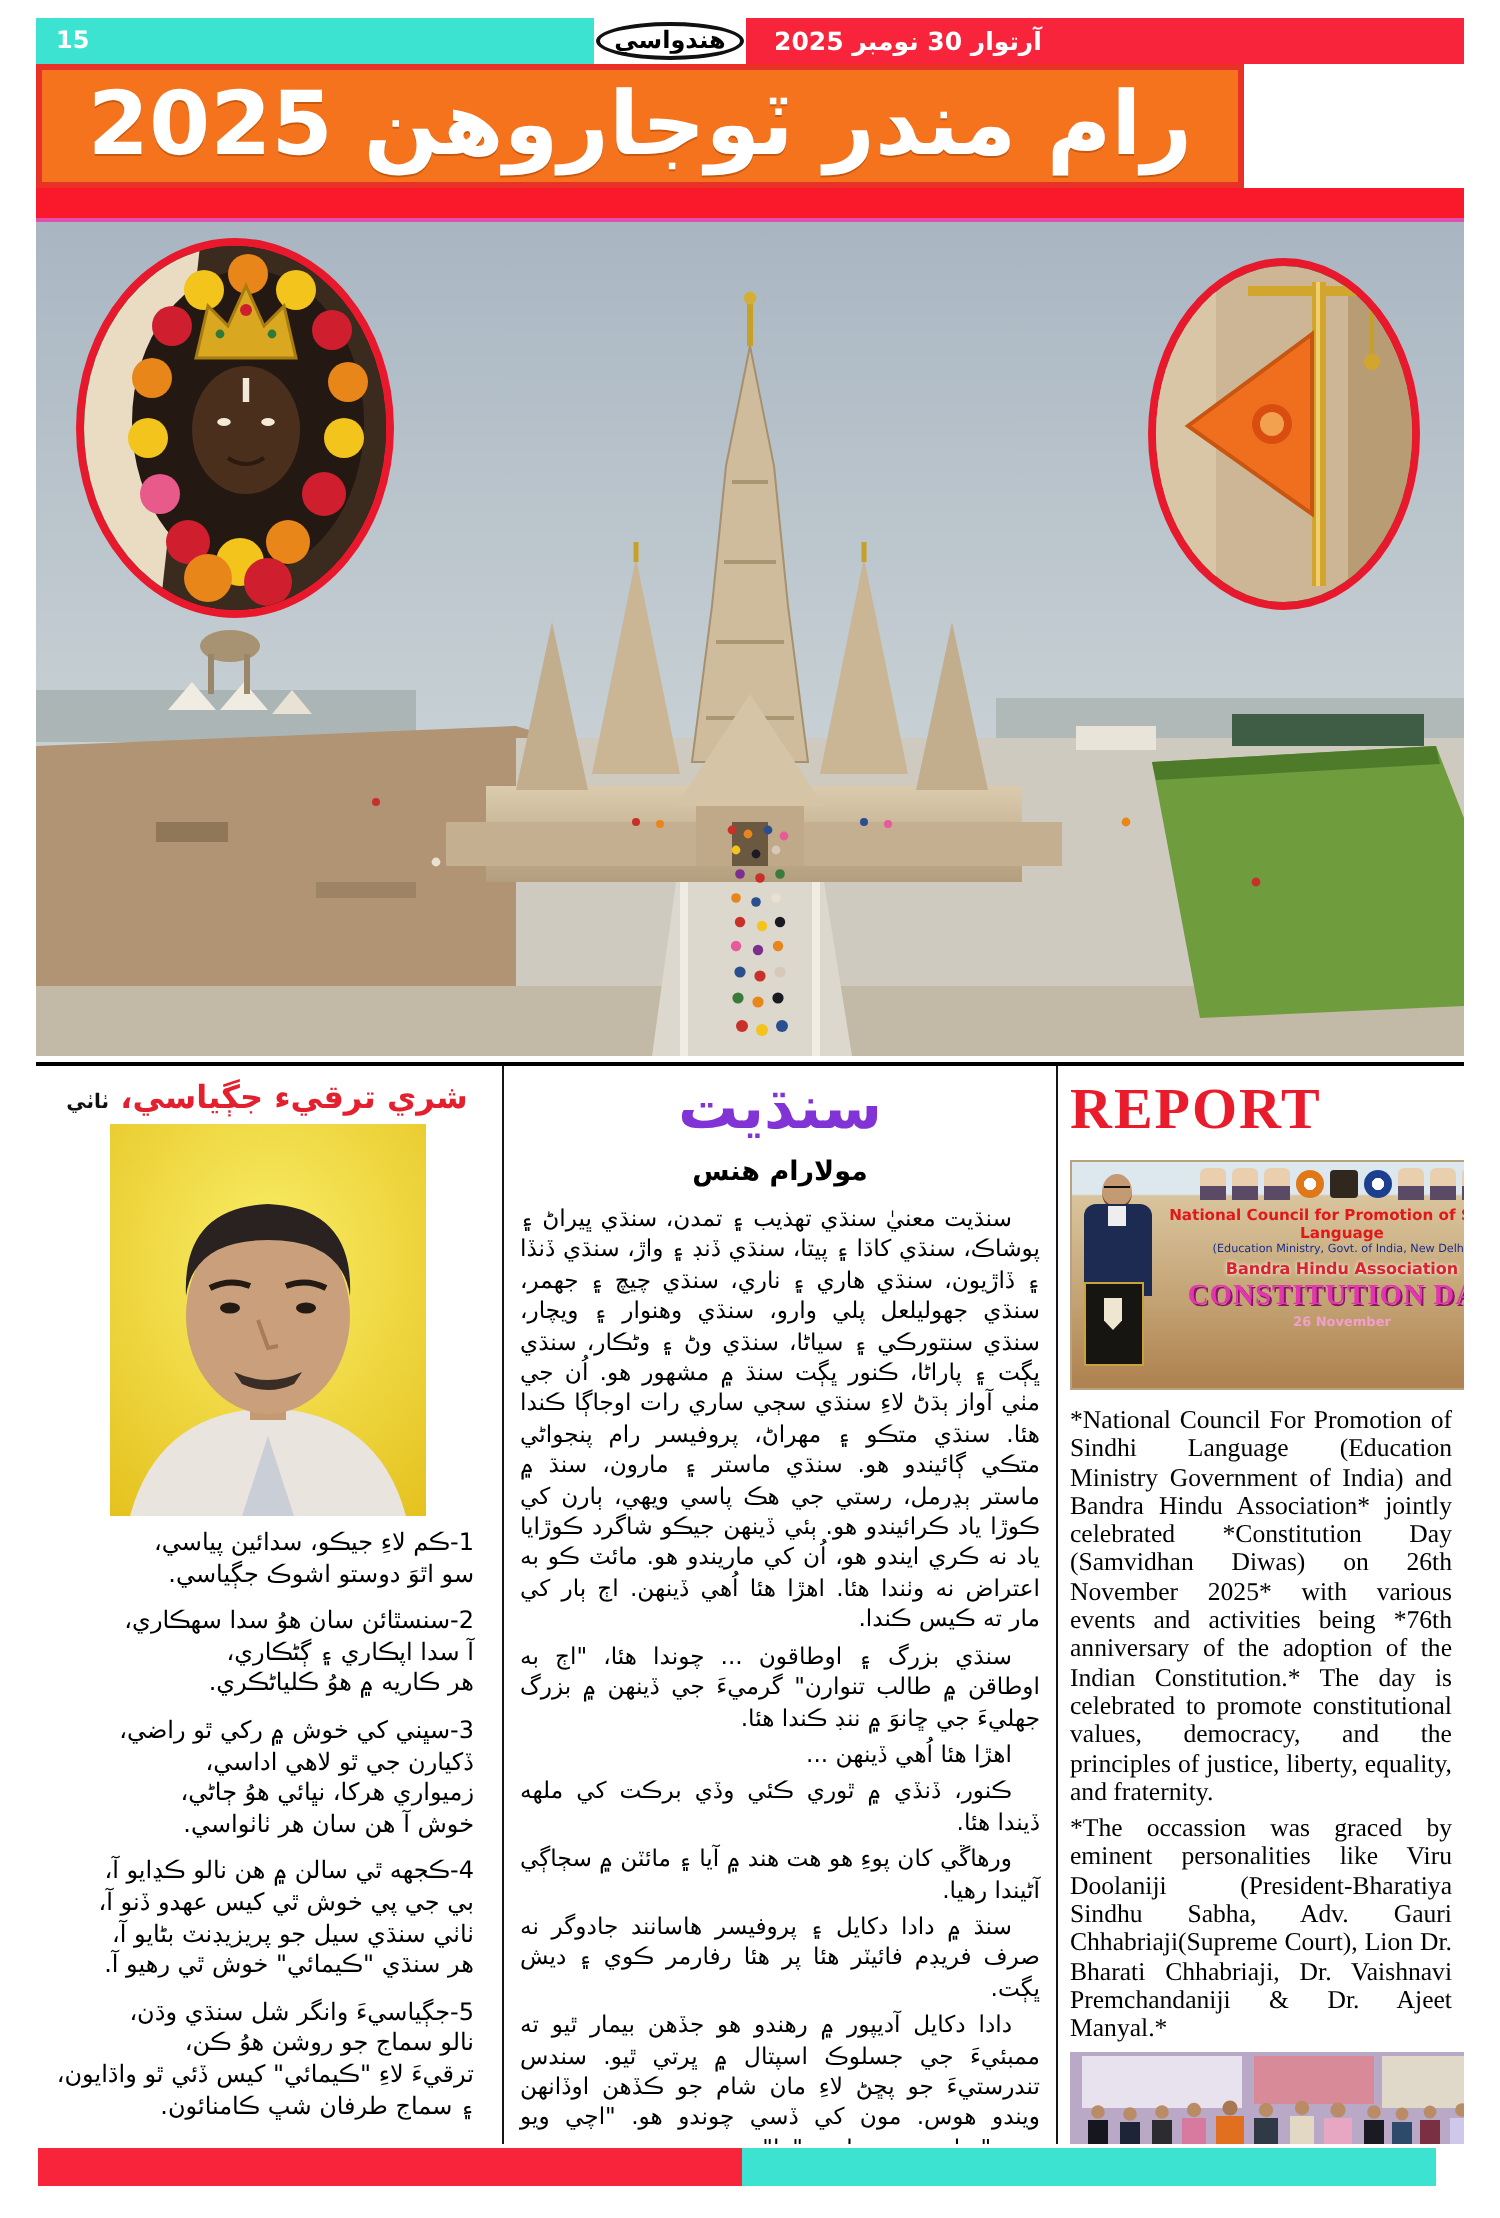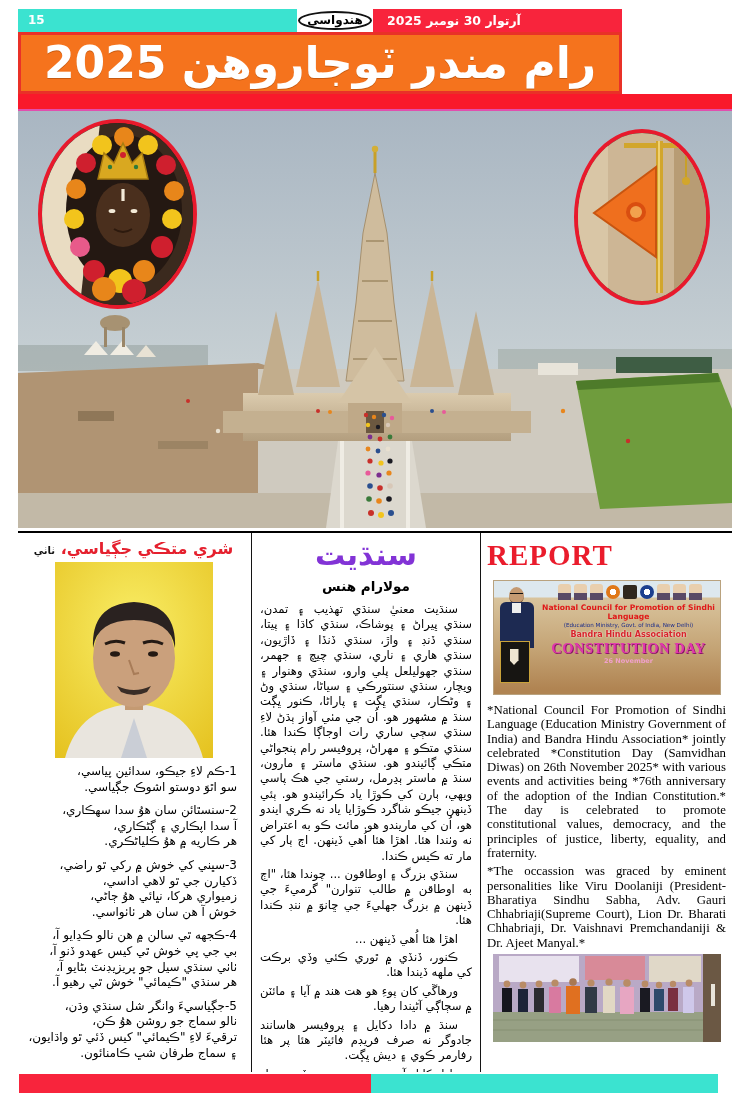--- a/index.html
+++ b/index.html
@@ -1,41 +1,41 @@
 <!DOCTYPE html>
 <html lang="sd"><head>
 <meta charset="utf-8">
 <style>
   html,body{margin:0;padding:0;background:#ffffff;}
   body{width:750px;height:1109px;position:relative;font-family:"DejaVu Sans",sans-serif;}
   .page{position:absolute;inset:0;background:#fff;overflow:hidden;}
 
   
-  .hdr{position:absolute;top:9px;left:18px;width:604px;height:23px;display:flex;}
+  .hdr{position:absolute;top:9px;left:18px;width:714px;height:23px;display:flex;}
   .hdr-cyan{width:279px;background:#3BE3D0;color:#fff;font-weight:bold;font-size:12px;line-height:23px;padding-left:10px;box-sizing:border-box;}
   .hdr-logo{width:76px;background:#fff;display:flex;align-items:center;justify-content:center;}
   .hdr-logo span{border:2px solid #111;border-radius:50%;padding:0 7px;font-weight:bold;font-size:12px;line-height:15px;direction:rtl;}
   .hdr-red{flex:1;background:#F8243C;color:#fff;font-weight:bold;font-size:12.5px;line-height:23px;direction:rtl;text-align:left;padding-left:14px;box-sizing:border-box;}
 
   
   .banner{position:absolute;top:32px;left:18px;width:604px;height:62px;background:#F5731D;border:3px solid #E93128;box-sizing:border-box;display:flex;align-items:center;justify-content:center;}
   .banner .t{direction:rtl;color:#fff;font-weight:bold;font-size:44px;line-height:50px;letter-spacing:1px;text-shadow:0 1px 0 #c85a10;}
   .redstrip{position:absolute;top:94px;left:18px;width:714px;height:17px;background:#F9192B;border-bottom:2px solid #e14fae;box-sizing:border-box;}
 
   
   .photo{position:absolute;top:111px;left:18px;width:714px;height:417px;overflow:hidden;}
   .inset{position:absolute;border:4px solid #E8192C;border-radius:50%;overflow:hidden;box-sizing:border-box;background:#2a1c12;}
   .inset-left{left:20px;top:8px;width:159px;height:190px;}
   .inset-right{left:556px;top:18px;width:136px;height:176px;}
 
   
   .columns{position:absolute;top:531px;left:18px;width:714px;height:541px;border-top:2.5px solid #000;display:flex;box-sizing:border-box;overflow:hidden;}
   .col{box-sizing:border-box;overflow:hidden;}
   .col-left{width:233px;padding:4px 8px 0 6px;}
-  .col-mid{width:230px;border-left:1.5px solid #141414;border-right:1.5px solid #141414;padding:2px 8px 0 8px;}
+  .col-mid{width:278px;border-left:1.5px solid #141414;border-right:1.5px solid #141414;padding:2px 8px 0 8px;}
   .col-right{flex:1;padding:2px 6px 0 6px;}
 
   
   .lc-title{direction:rtl;text-align:center;font-weight:bold;font-size:16px;color:#E5202E;margin:2px 0 4px;}
   .lc-title .suffix{color:#111;font-size:10px;font-weight:bold;}
   .portrait{width:158px;height:196px;margin:2px auto 6px;display:block;}
   .lc-dedic{direction:rtl;text-align:center;font-weight:bold;font-size:12.6px;line-height:1.4;margin:2px 0 4px;white-space:pre-line;}
   .stanza{direction:rtl;text-align:right;font-size:12px;line-height:15.6px;margin:0 6px 8px 0;white-space:pre-line;}
 
   
@@ -237,21 +237,21 @@
         <circle cx="58" cy="79" r="10" fill="#d94e10"></circle>
         <circle cx="58" cy="79" r="6" fill="#f2a24e"></circle>
       </svg>
     </div>
   </div>
 
   <div class="columns">
 
     <div class="col col-left">
       <div class="lc-title">
-        <span>شري متڪي جڳياسي،</span>
+        <span>شري ترقيء جڳياسي،</span>
         <span class="suffix">ٺاٺي</span>
       </div>
       <svg class="portrait" viewBox="0 0 158 196">
         <defs>
             <radialGradient id="ybg" cx=".5" cy=".35" r=".9">
           <stop offset="0" stop-color="#f9ee67"></stop>
               <stop offset="1" stop-color="#e3bd17"></stop>
         </radialGradient>
           </defs>
         <rect width="158" height="196" fill="url(#ybg)"></rect>

